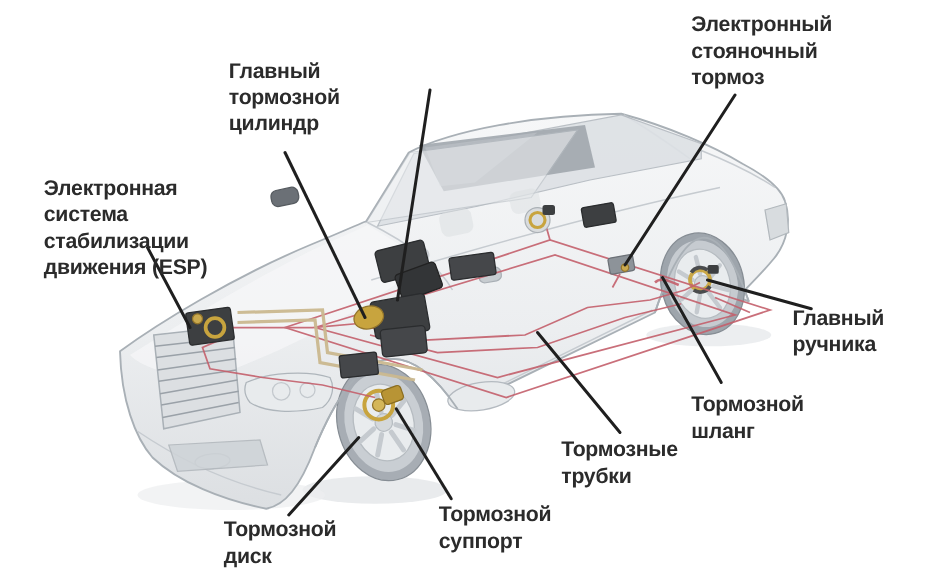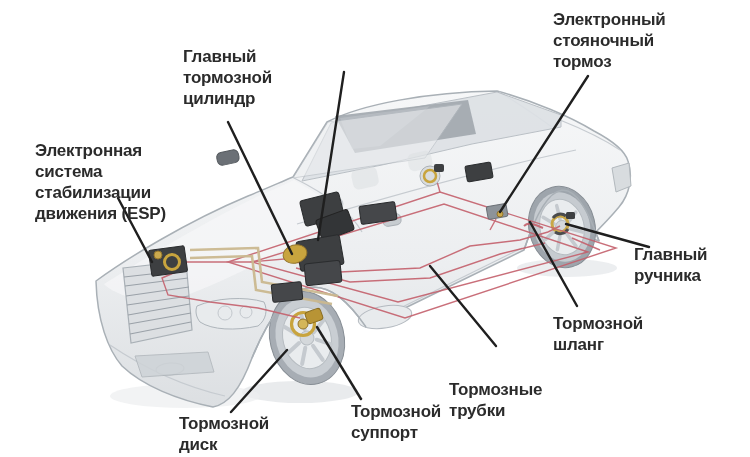--- a/index.html
+++ b/index.html
@@ -225,21 +225,21 @@
       <div class="label" style="left: 183px; top: 46px;">Главный
 тормозной
 цилиндр</div>
       <div class="label" style="left: 553px; top: 9px;">Электронный
 стояночный
 тормоз</div>
       <div class="label" style="left: 634px; top: 244px;">Главный
 ручника</div>
       <div class="label" style="left: 553px; top: 313px;">Тормозной
 шланг</div>
-      <div class="label" style="left: 449px; top: 349px; margin-top: 30px;">Тормозные
+      <div class="label" style="left: 449px; top: 349px;">Тормозные
 трубки</div>
       <div class="label" style="left: 351px; top: 401px;">Тормозной
 суппорт</div>
       <div class="label" style="left: 179px; top: 413px;">Тормозной
 диск</div>
     </div>
 
 </div>
 
 </body></html>

